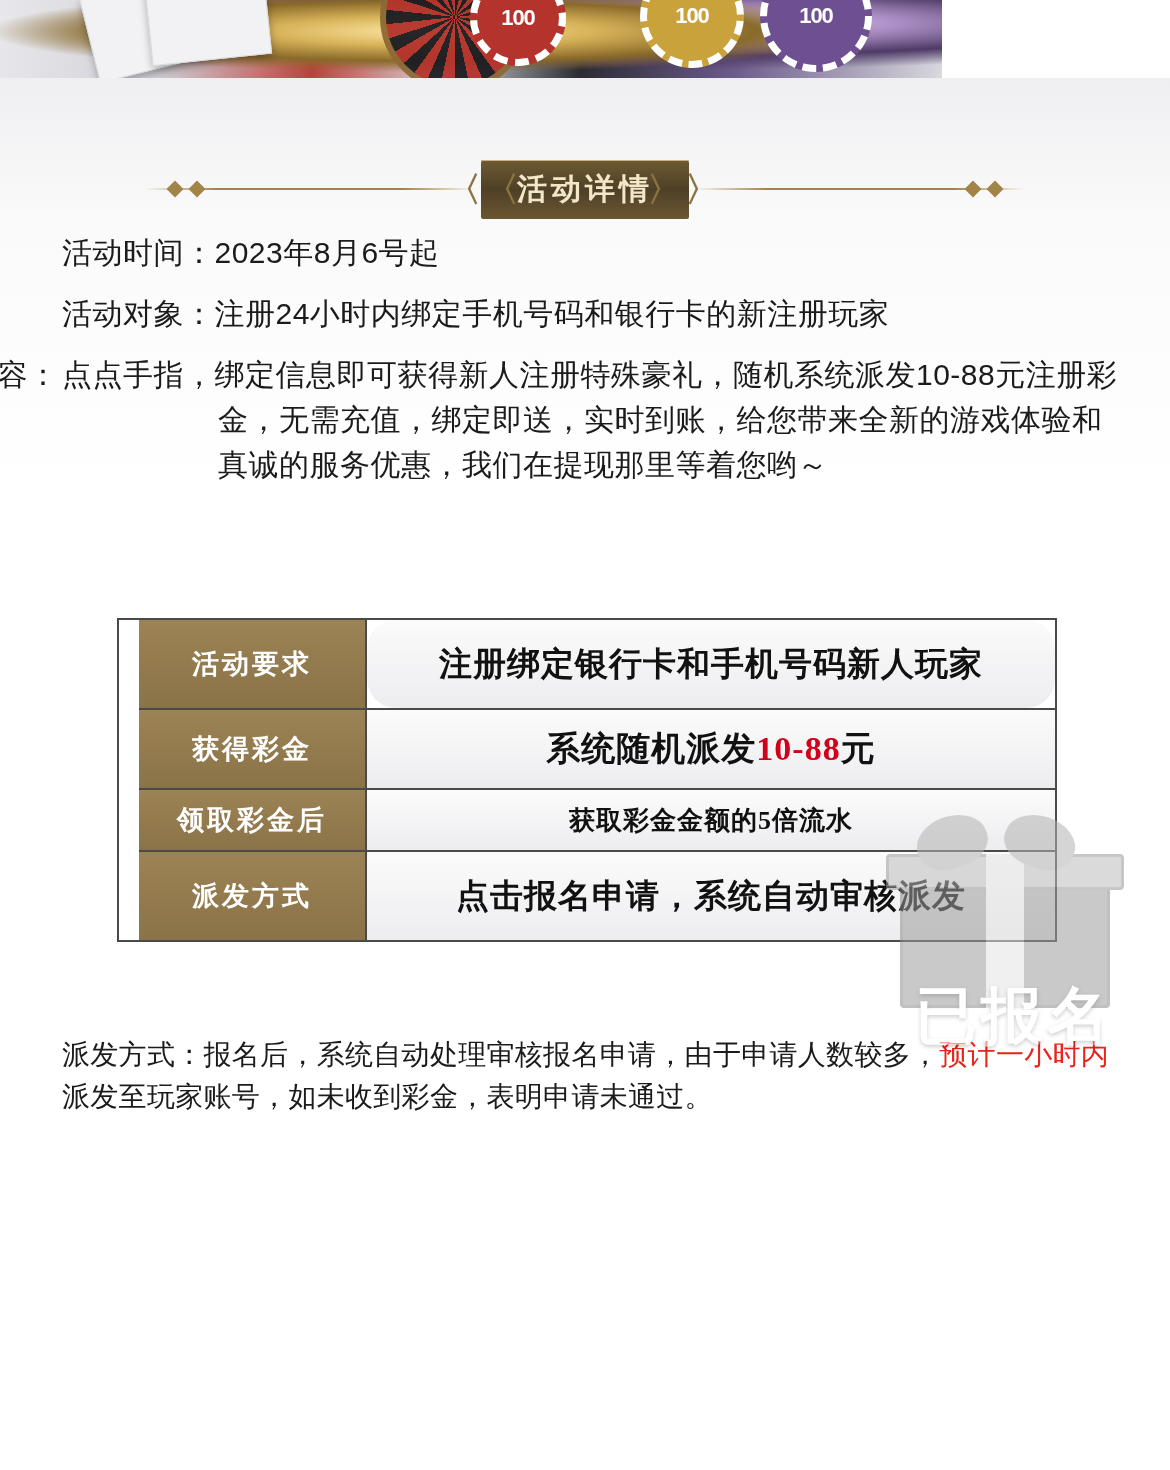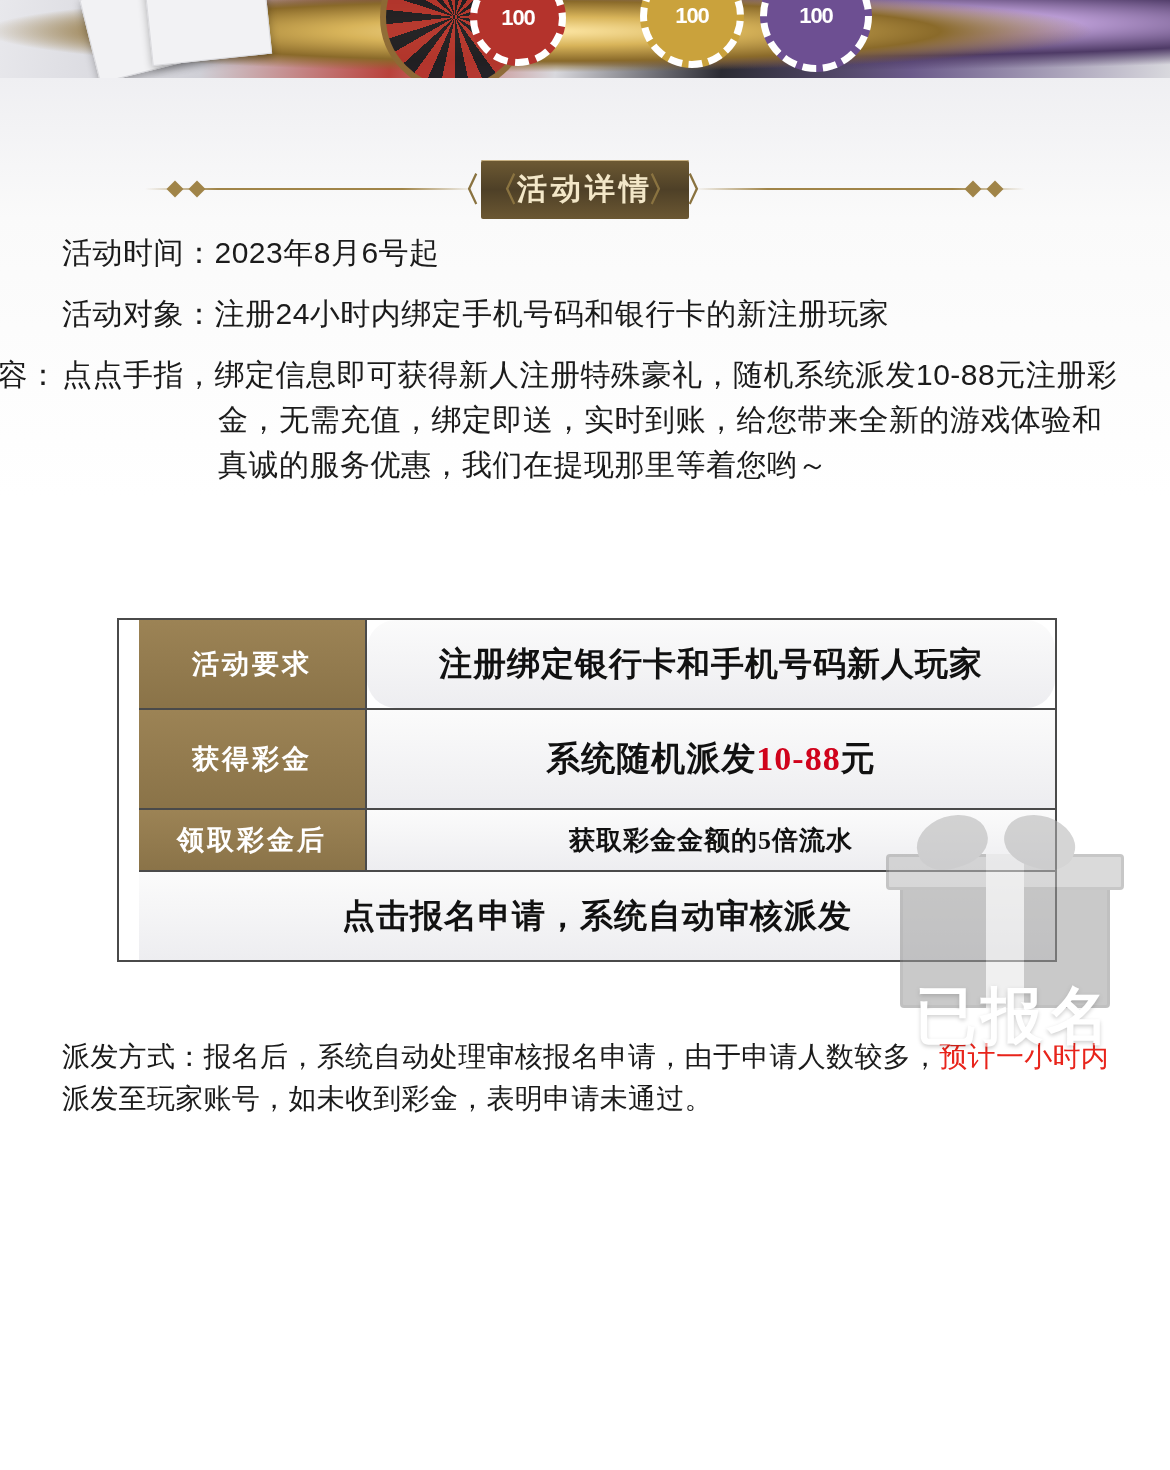--- a/index.html
+++ b/index.html
@@ -7,21 +7,21 @@
   body {
     width:1170px; height:1470px;
     font-family:"Liberation Sans", sans-serif;
     background:#ffffff;
     position:relative;
     overflow:hidden;
   }
 
   
   .top-banner{
-    position:absolute; left:0; top:0; width:1170px; height:78px;
+    position:absolute; left:0; top:0; width:942px; height:78px;
     background:
       radial-gradient(ellipse at 46% 40%, #ffe9a8 0%, #d8b45a 22%, #8a6a2a 45%, rgba(80,60,25,0) 62%),
       radial-gradient(ellipse at 72% 30%, #f3e7f8 0%, #b89ad2 20%, #4e3a66 42%, rgba(40,30,55,0) 60%),
       linear-gradient(100deg,#e8e8ec 0%, #cfcfd6 18%, #b9423c 34%, #d8d8dd 48%, #2b2b33 62%, #6b5a8a 78%, #d9d9de 100%);
     overflow:hidden;
   }
   .tb-card{
     position:absolute; background:#f2f2f4; border:1px solid #d9d9dd;
     transform:rotate(-14deg); width:120px; height:86px; top:-16px; left:88px;
     box-shadow:0 3px 8px rgba(0,0,0,.3);
@@ -109,28 +109,28 @@
     display:flex; align-items:center; justify-content:center;
     border-right:2px solid #4a4a4a;
   }
   .tbl .v{
     flex:1; background:linear-gradient(180deg,#fbfbfb 0%,#ededf0 100%);
     display:flex; align-items:center; justify-content:center;
     color:#111; font-family:"Liberation Serif", serif; font-weight:bold;
     letter-spacing:1px;
   }
   .r1{ height:90px; } .r1 .v{ font-size:33px;border-radius:29px; }
-  .r2{ height:100px; } .r2 .v{ font-size:34px; }
+  .r2{ height:80px; } .r2 .v{ font-size:34px; }
   .r3{ height:62px; } .r3 .v{ font-size:26px; }
   .r4{ height:88px; } .r4 .v{ font-size:33px; }
   .red{ color:#d0021b; }
 
   
   .notes{ position:absolute; left:62px; top:958px; width:1075px; color:#1b1b1b; }
-  .notes p{ margin:0 0 14px 0; font-size:28px; line-height:1.5; letter-spacing:.3px; }
+  .notes p{ margin:0 0 14px 0; font-size:28px; line-height:1.5; letter-spacing:.3px;font-family:Liberation Mono, monospace; }
   .notes .n2{ margin-top:30px; }
   .warn{ color:#e8241b; }
 
   
   .stamp-wrap{
     position:absolute; right:22px; top:732px; width:270px; height:280px;
     opacity:.55; pointer-events:none;
   }
   .gift-box{
     position:absolute; left:22px; top:58px; width:210px; height:140px;
@@ -208,20 +208,21 @@
         <span>系统随机派发</span>
           <span class="red">10-88</span>
           <span>元</span>
       </div>
     </div>
     <div class="row r3">
       <div class="k">领取彩金后</div>
       <div class="v">获取彩金金额的5倍流水</div>
     </div>
     <div class="row r4">
+      <div class="k">派发方式</div>
       <div class="v">点击报名申请，系统自动审核派发</div>
     </div>
   </div>
 
   <div class="notes">
     <p>
       <span>派发方式：</span><span>报名后，系统自动处理审核报名申请，由于申请人数较多，</span><span class="warn">预计一小时内</span><span>派发至玩家账号，如未收到彩金，表明申请未通过。</span>
     </p>
   </div>
 

